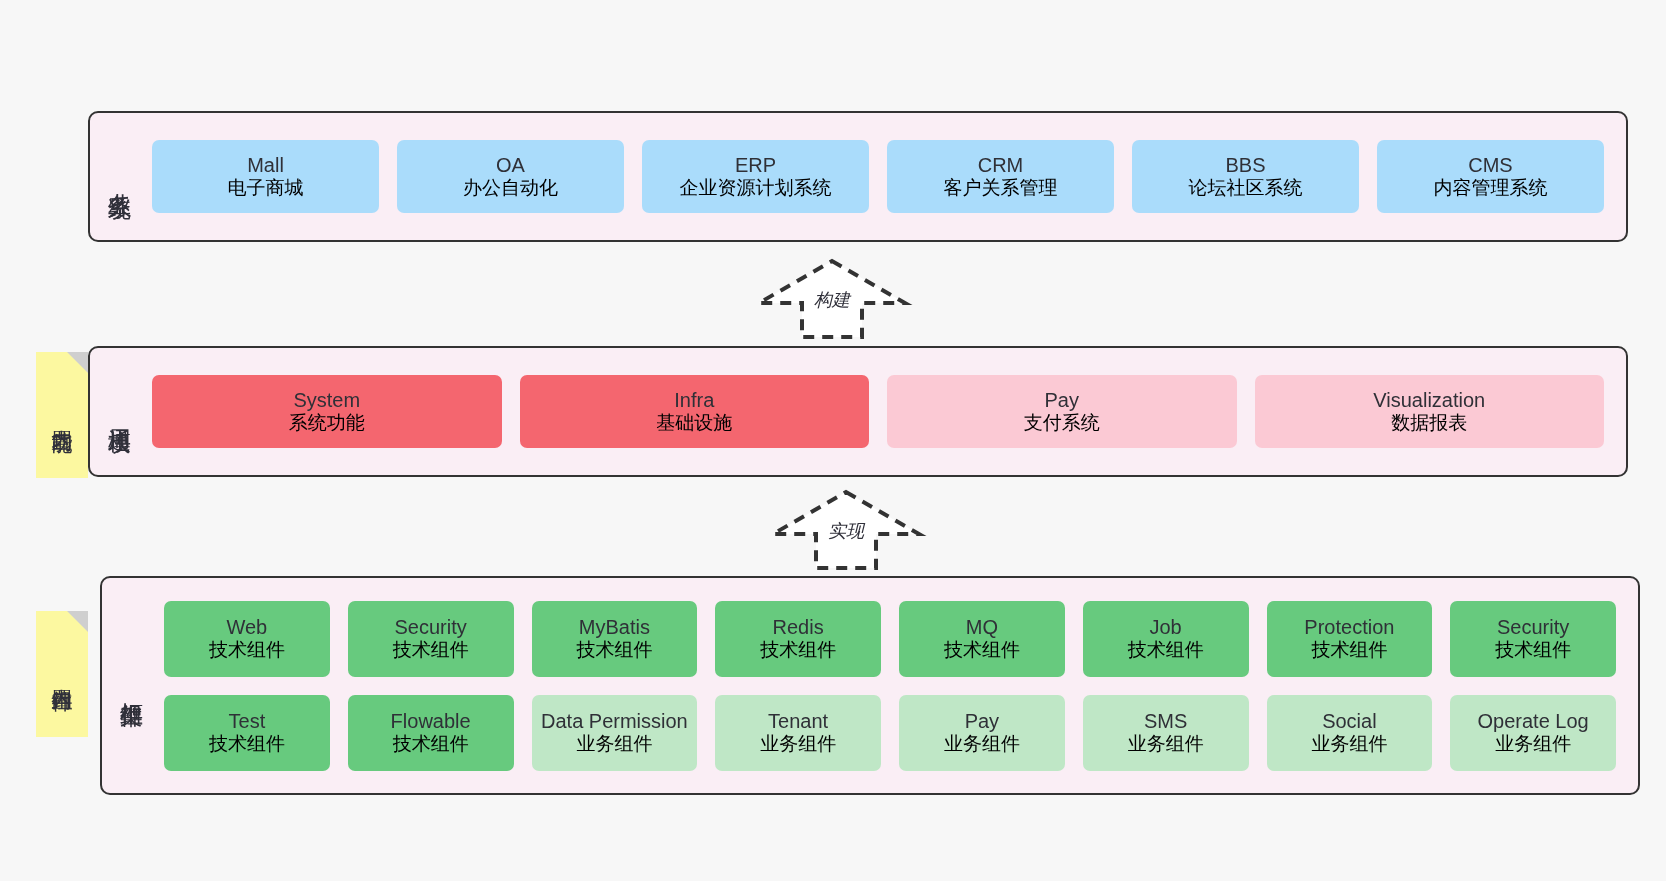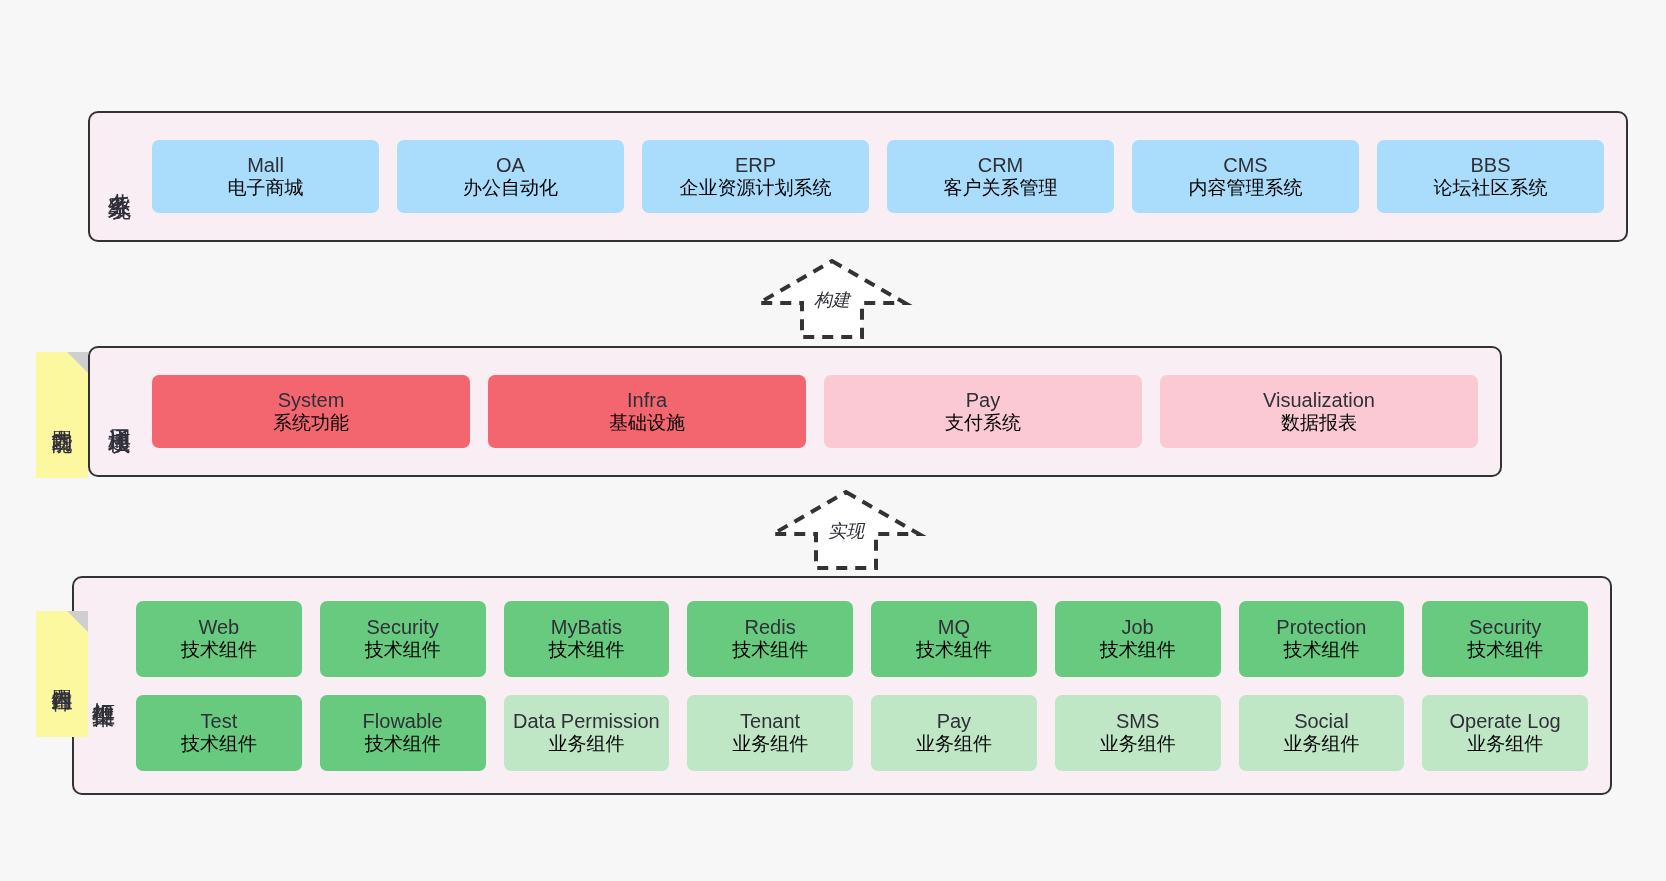--- a/index.html
+++ b/index.html
@@ -77,24 +77,24 @@
   .c-blue      {background:#aadcfb;}
   .c-red       {background:#f4666f;}
   .c-pink      {background:#fbc9d4;}
   .c-green     {background:#67ca7e;}
   .c-greenlight{background:#bfe7c6;}
 
   
   #layer-business{left:88px; top:111px; width:1540px; height:131px;}
   #layer-business .cell{height:73px;}
 
-  #layer-modules{left:88px; top:346px; width:1414px; height:131px;}
+  #layer-modules{left:88px; top:346px; width:1540px; height:131px;}
   #layer-modules .cell{height:73px;}
 
-  #layer-framework{left:72px; top:576px; width:1540px; height:219px;}
+  #layer-framework{left:100px; top:576px; width:1540px; height:219px;}
   #layer-framework .cell{height:76px;}
   #layer-framework .layer-body{gap:18px;padding:0 22px 0 4px;}
 
   
   .note{
     position:absolute;
     width:52px;
     background:#fcf8a0;
     color:#30303a;
     font-size:21px;
@@ -155,26 +155,26 @@
           </div>
           <div class="cell c-blue">
             <div class="t1">ERP</div>
             <div class="t2">企业资源计划系统</div>
           </div>
           <div class="cell c-blue">
             <div class="t1">CRM</div>
             <div class="t2">客户关系管理</div>
           </div>
           <div class="cell c-blue">
+            <div class="t1">BBS</div>
+            <div class="t2">论坛社区系统</div>
+          </div>
+          <div class="cell c-blue">
             <div class="t1">CMS</div>
             <div class="t2">内容管理系统</div>
-          </div>
-          <div class="cell c-blue">
-            <div class="t1">BBS</div>
-            <div class="t2">论坛社区系统</div>
           </div>
         </div>
     </div>
   </div>
 
   <div class="arrow" id="arrow-build">
     <svg width="152" height="82" viewBox="0 0 152 82">
       <path d="M76 3 L149 45 L106 45 L106 79 L46 79 L46 45 L3 45 Z" fill="#ffffff" stroke="#333333" stroke-width="4" stroke-dasharray="11 8" stroke-linejoin="miter"></path>
     </svg>
     <span class="alabel">构建</span>

